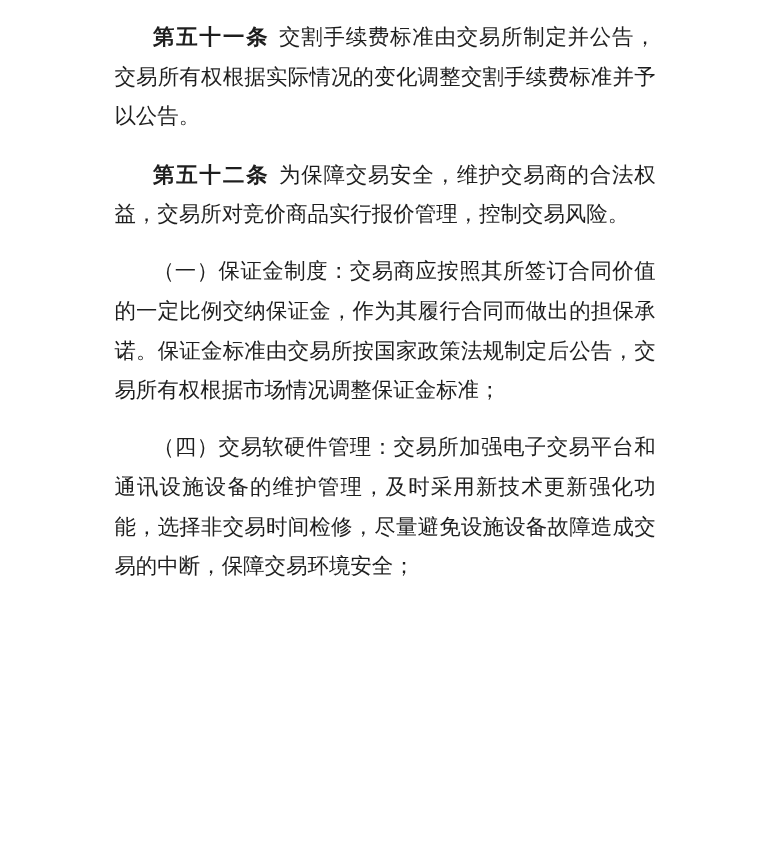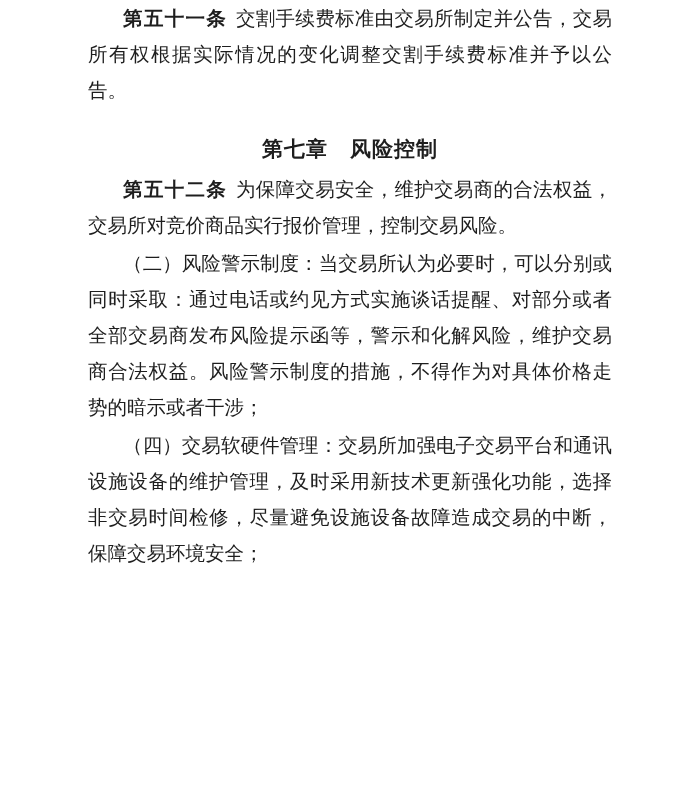--- a/index.html
+++ b/index.html
@@ -18,21 +18,21 @@
     width: 692px;
     height: 785px;
     padding: 0 80px 0 88px;
     color: #1e1e1e;
     font-size: 19.5px;
     line-height: 36px;
     text-align: justify;
     text-justify: inter-character;
   }
   .para {
-    margin: 0;
+    margin: 16px;
     text-indent: 1.8em;
     word-break: break-all;
   }
   .item-para {
     margin-top: 2px;
   }
   .article-label {
     font-family: "Liberation Sans", "DejaVu Sans", sans-serif;
     font-weight: 700;
     margin-right: 0.45em;
@@ -51,26 +51,25 @@
 </style>
 </head>
 <body>
 
 <div class="page">
 
   <p class="para">
     <span class="article-label">第五十一条</span><span>交割手续费标准由交易所制定并公告，交易所有权根据实际情况的变化调整交割手续费标准并予以公告。</span>
   </p>
 
-  <h2 class="chapter-heading">第七章　风险控制</h2>
 
   <p class="para">
     <span class="article-label">第五十二条</span><span>为保障交易安全，维护交易商的合法权益，交易所对竞价商品实行报价管理，控制交易风险。</span>
   </p>
 
 
+  <p class="para item-para">（一）保证金制度：交易商应按照其所签订合同价值的一定比例交纳保证金，作为其履行合同而做出的担保承诺。保证金标准由交易所按国家政策法规制定后公告，交易所有权根据市场情况调整保证金标准；</p>
 
-  <p class="para item-para">（二）风险警示制度：当交易所认为必要时，可以分别或同时采取：通过电话或约见方式实施谈话提醒、对部分或者全部交易商发布风险提示函等，警示和化解风险，维护交易商合法权益。风险警示制度的措施，不得作为对具体价格走势的暗示或者干涉；</p>
 
 
   <p class="para item-para">（四）交易软硬件管理：交易所加强电子交易平台和通讯设施设备的维护管理，及时采用新技术更新强化功能，选择非交易时间检修，尽量避免设施设备故障造成交易的中断，保障交易环境安全；</p>
 
 </div>
 
 </body></html>

